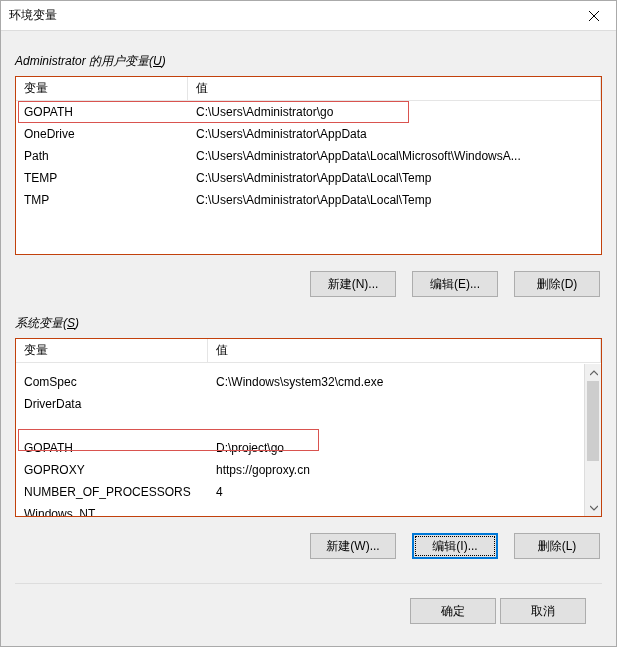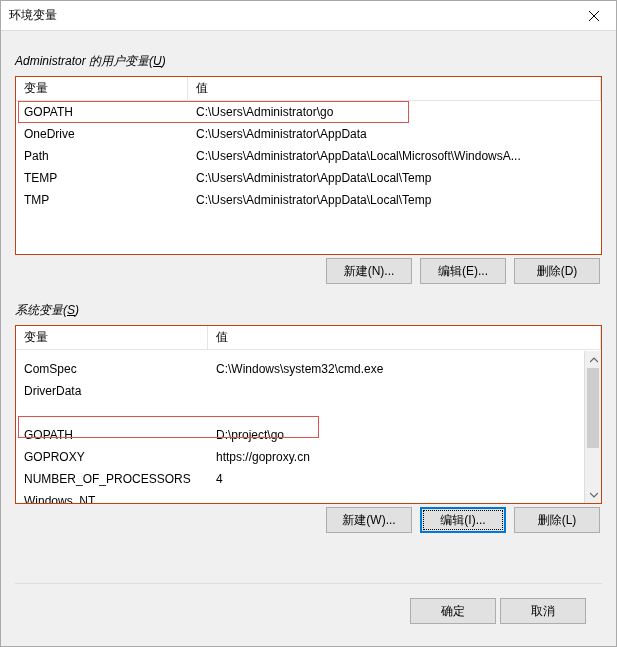--- a/index.html
+++ b/index.html
@@ -92,22 +92,22 @@
     .col-val, .cell-val { flex: 1; }
     .col-var2, .cell-var2 { width: 192px; flex-shrink: 0; }
     .highlight-box {
       position: absolute;
       border: 1px solid #d9534f;
       pointer-events: none;
     }
     .btn-row {
       display: flex;
       justify-content: flex-end;
-      gap: 8px;
-      padding: 3px 2px 6px 0;
+      gap: 16px;
+      padding: 16px 2px 6px 0;
     }
     .btn {
       min-width: 86px;
       height: 26px;
       background: #e1e1e1;
       border: 1px solid #adadad;
       font-size: 12px;
       font-family: inherit;
       cursor: pointer;
       padding: 0 12px;

